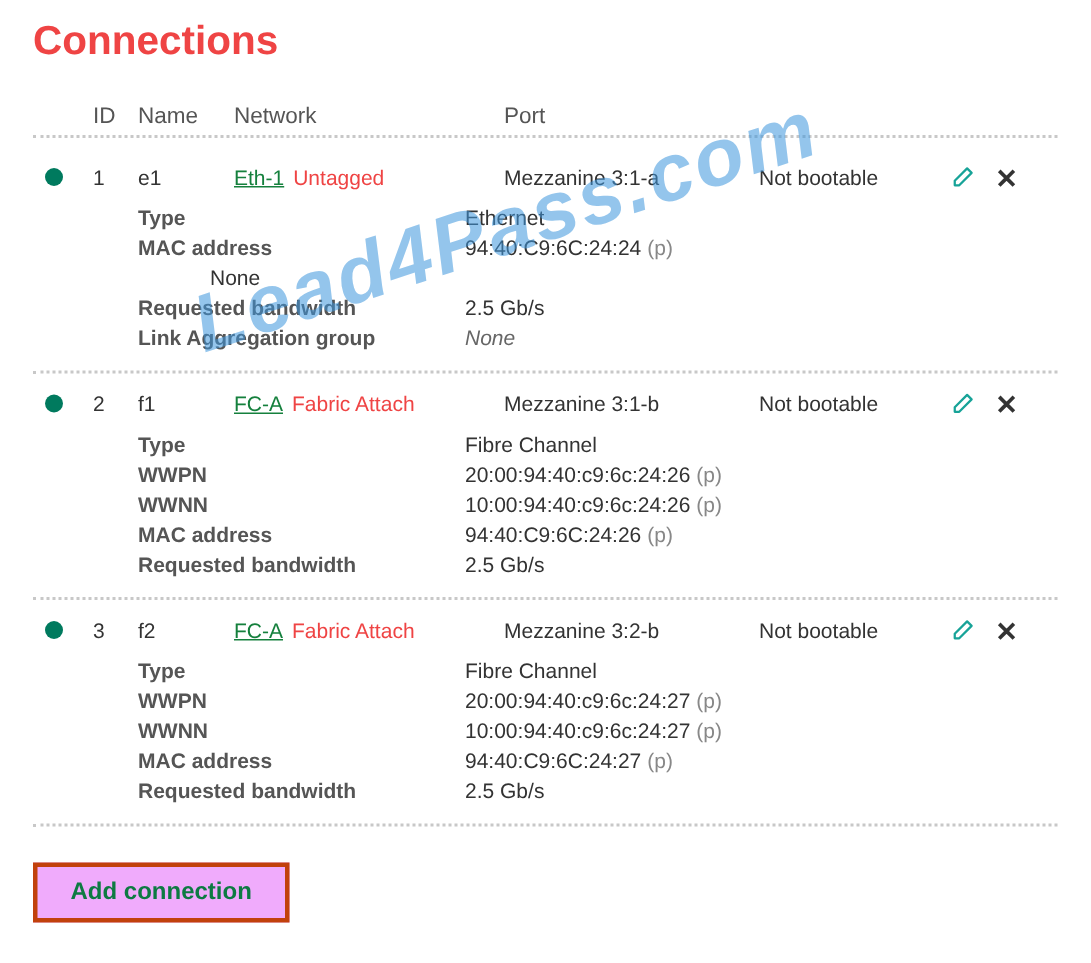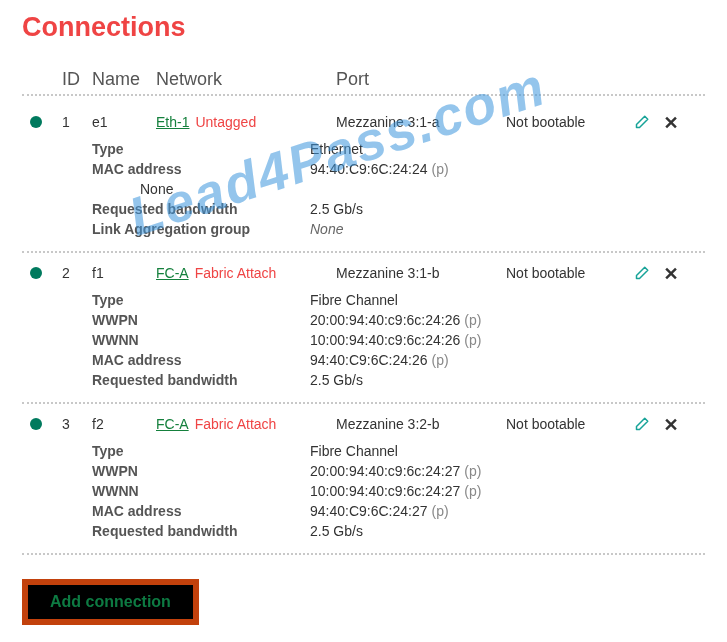--- a/index.html
+++ b/index.html
@@ -21,21 +21,21 @@
     color: #ef4444;
     margin: 0 0 26px 0;
   }
   .header-row {
     border-bottom: 2px dotted #c8c8c8;
     padding-bottom: 4px;
     margin-bottom: 6px;
   }
   .col-label {
     color: #555;
-    font-size: 18px;
+    font-size: 15px;
   }
   .grid {
     display: grid;
     grid-template-columns: 40px 30px 64px 180px 170px 120px 30px 30px;
     align-items: start;
   }
   .section {
     border-bottom: 2px dotted #c8c8c8;
     padding: 10px 0 12px 0;
   }
@@ -77,26 +77,26 @@
   .icon-x {
     font-size: 18px;
     font-weight: 600;
     color: #333;
     cursor: pointer;
     line-height: 1;
   }
   .add-btn {
     display: inline-block;
     margin-top: 24px;
-    border: 6px solid #c2410c;
+    border: 3px solid #c2410c;
     color: #0d7a42;
     font-weight: 700;
     font-size: 16px;
     padding: 8px 22px;
-    background: #000000;
+    background: #f0abfc;
     cursor: pointer;
   }
   .watermark {
     position: absolute;
     top: 120px;
     left: 120px;
     font-size: 54px;
     font-weight: 700;
     font-style: italic;
     color: rgba(60,150,220,0.55);

